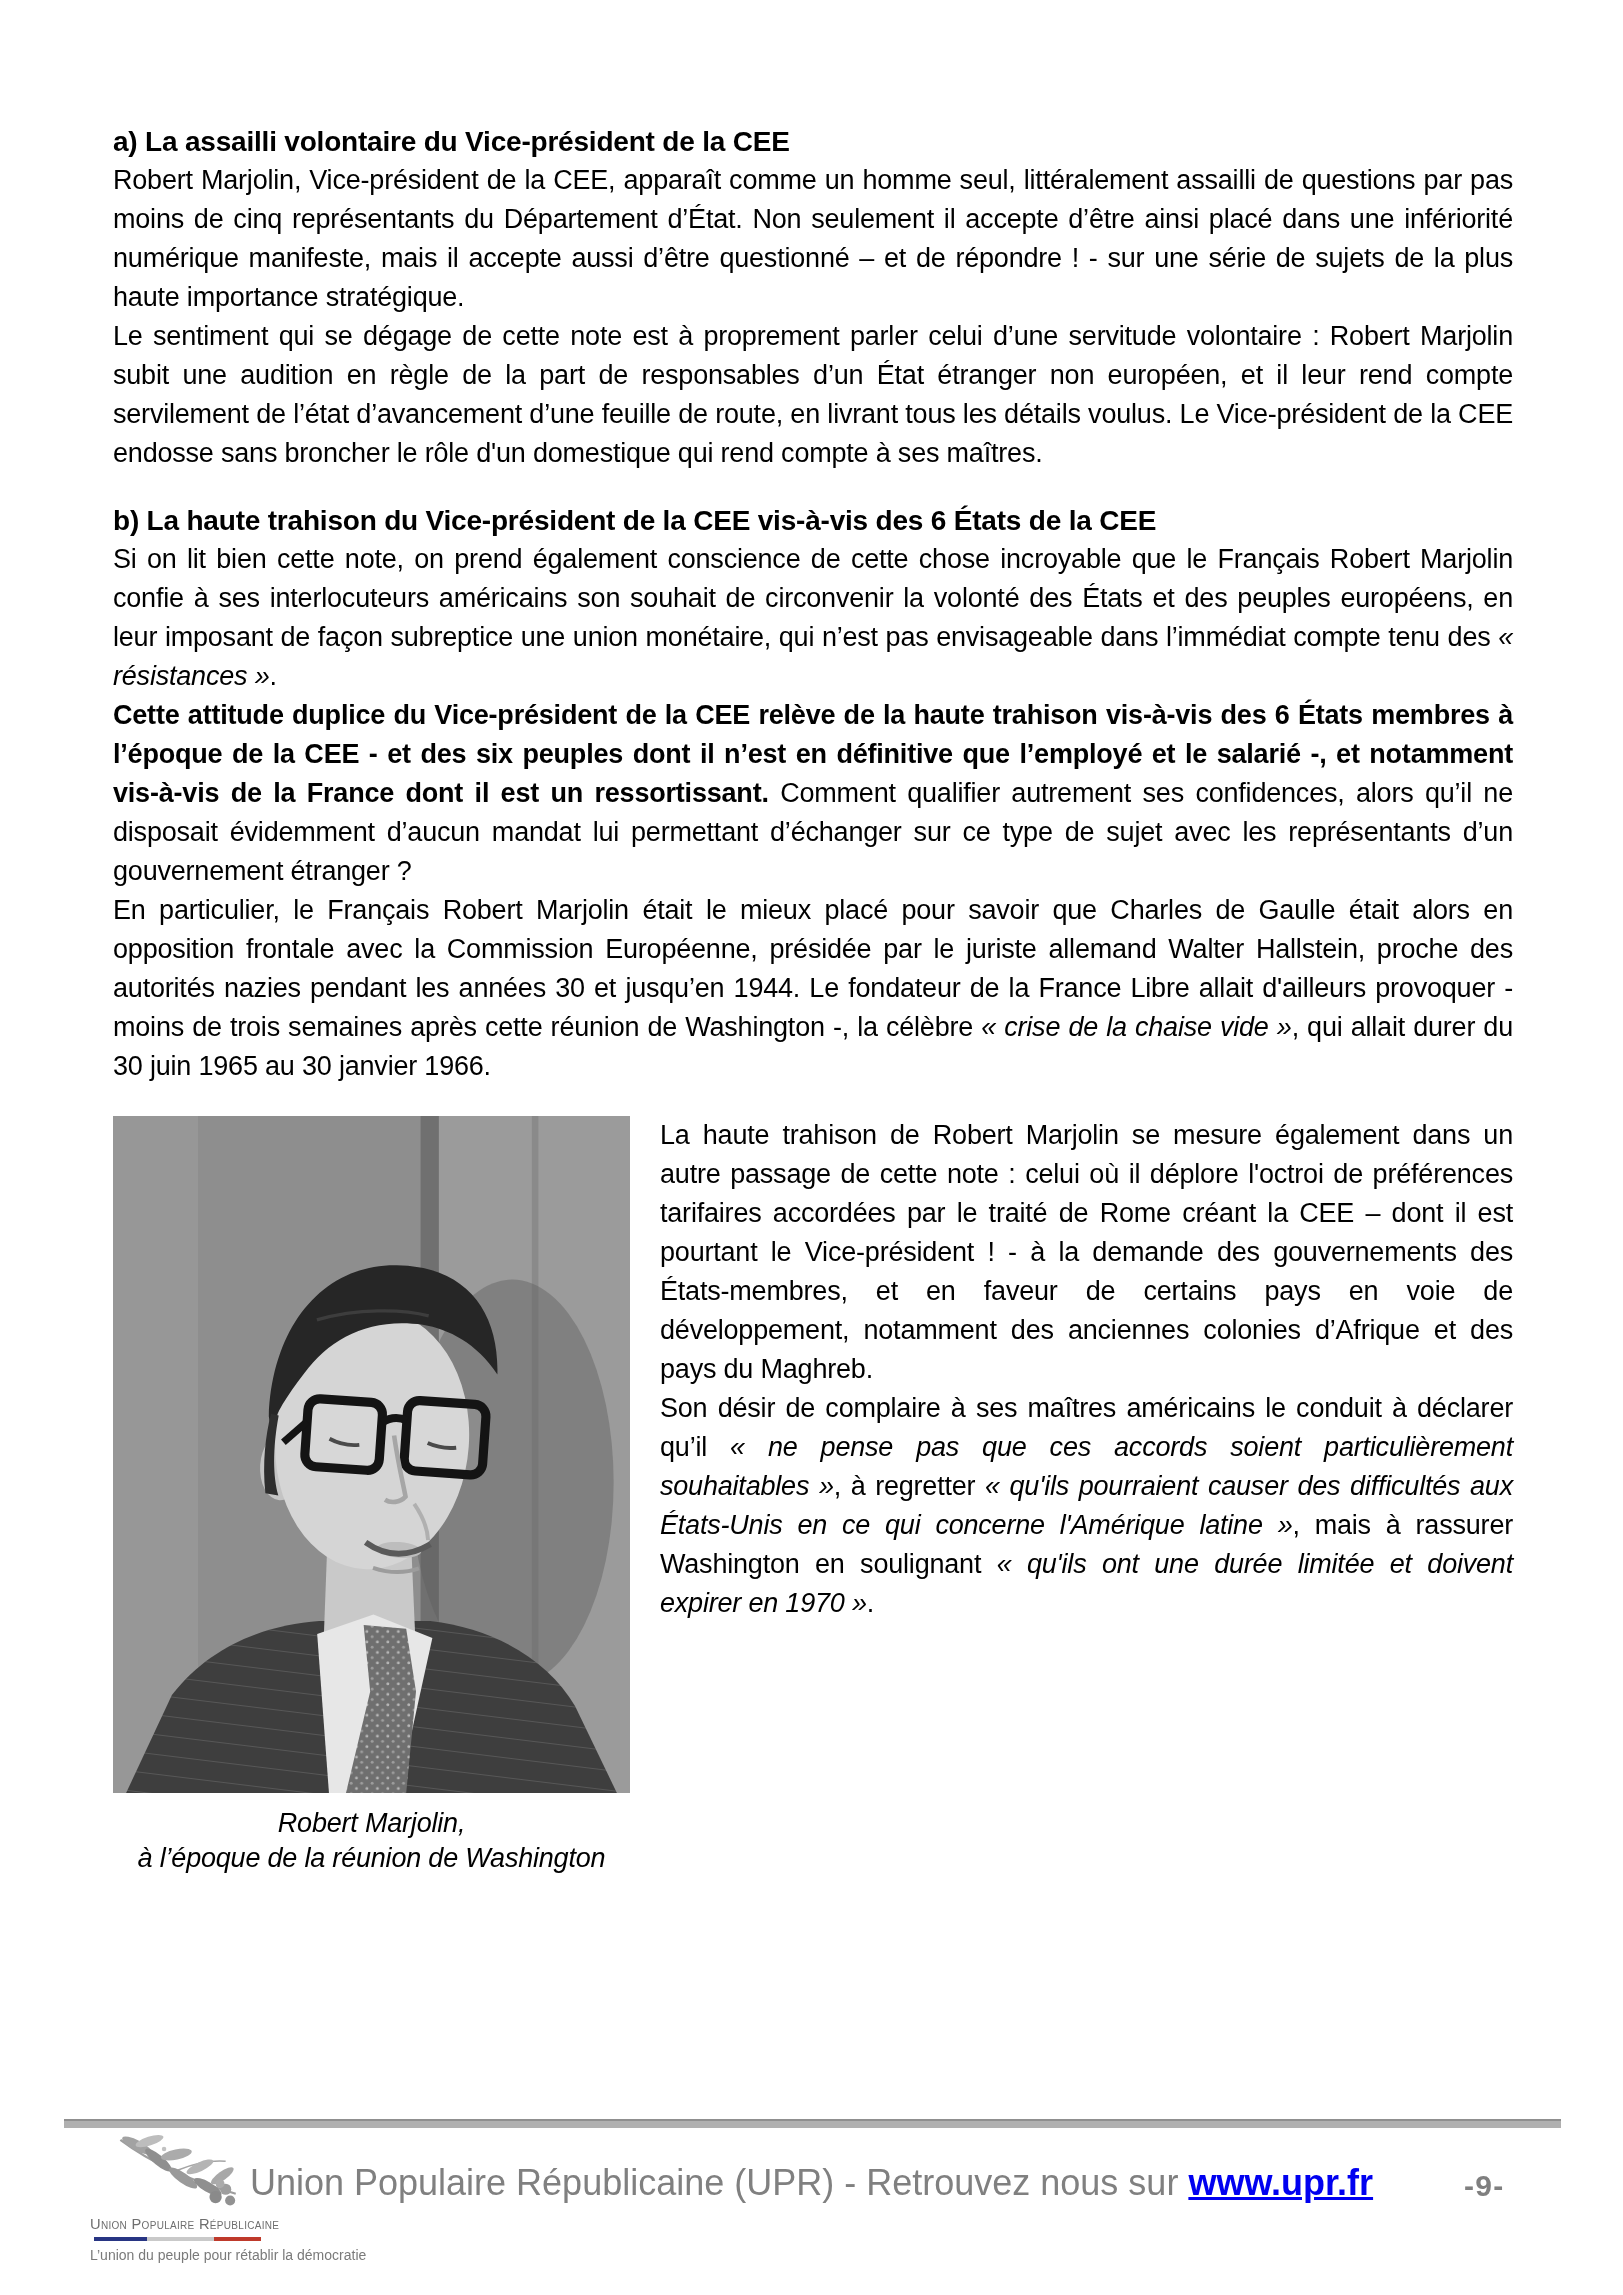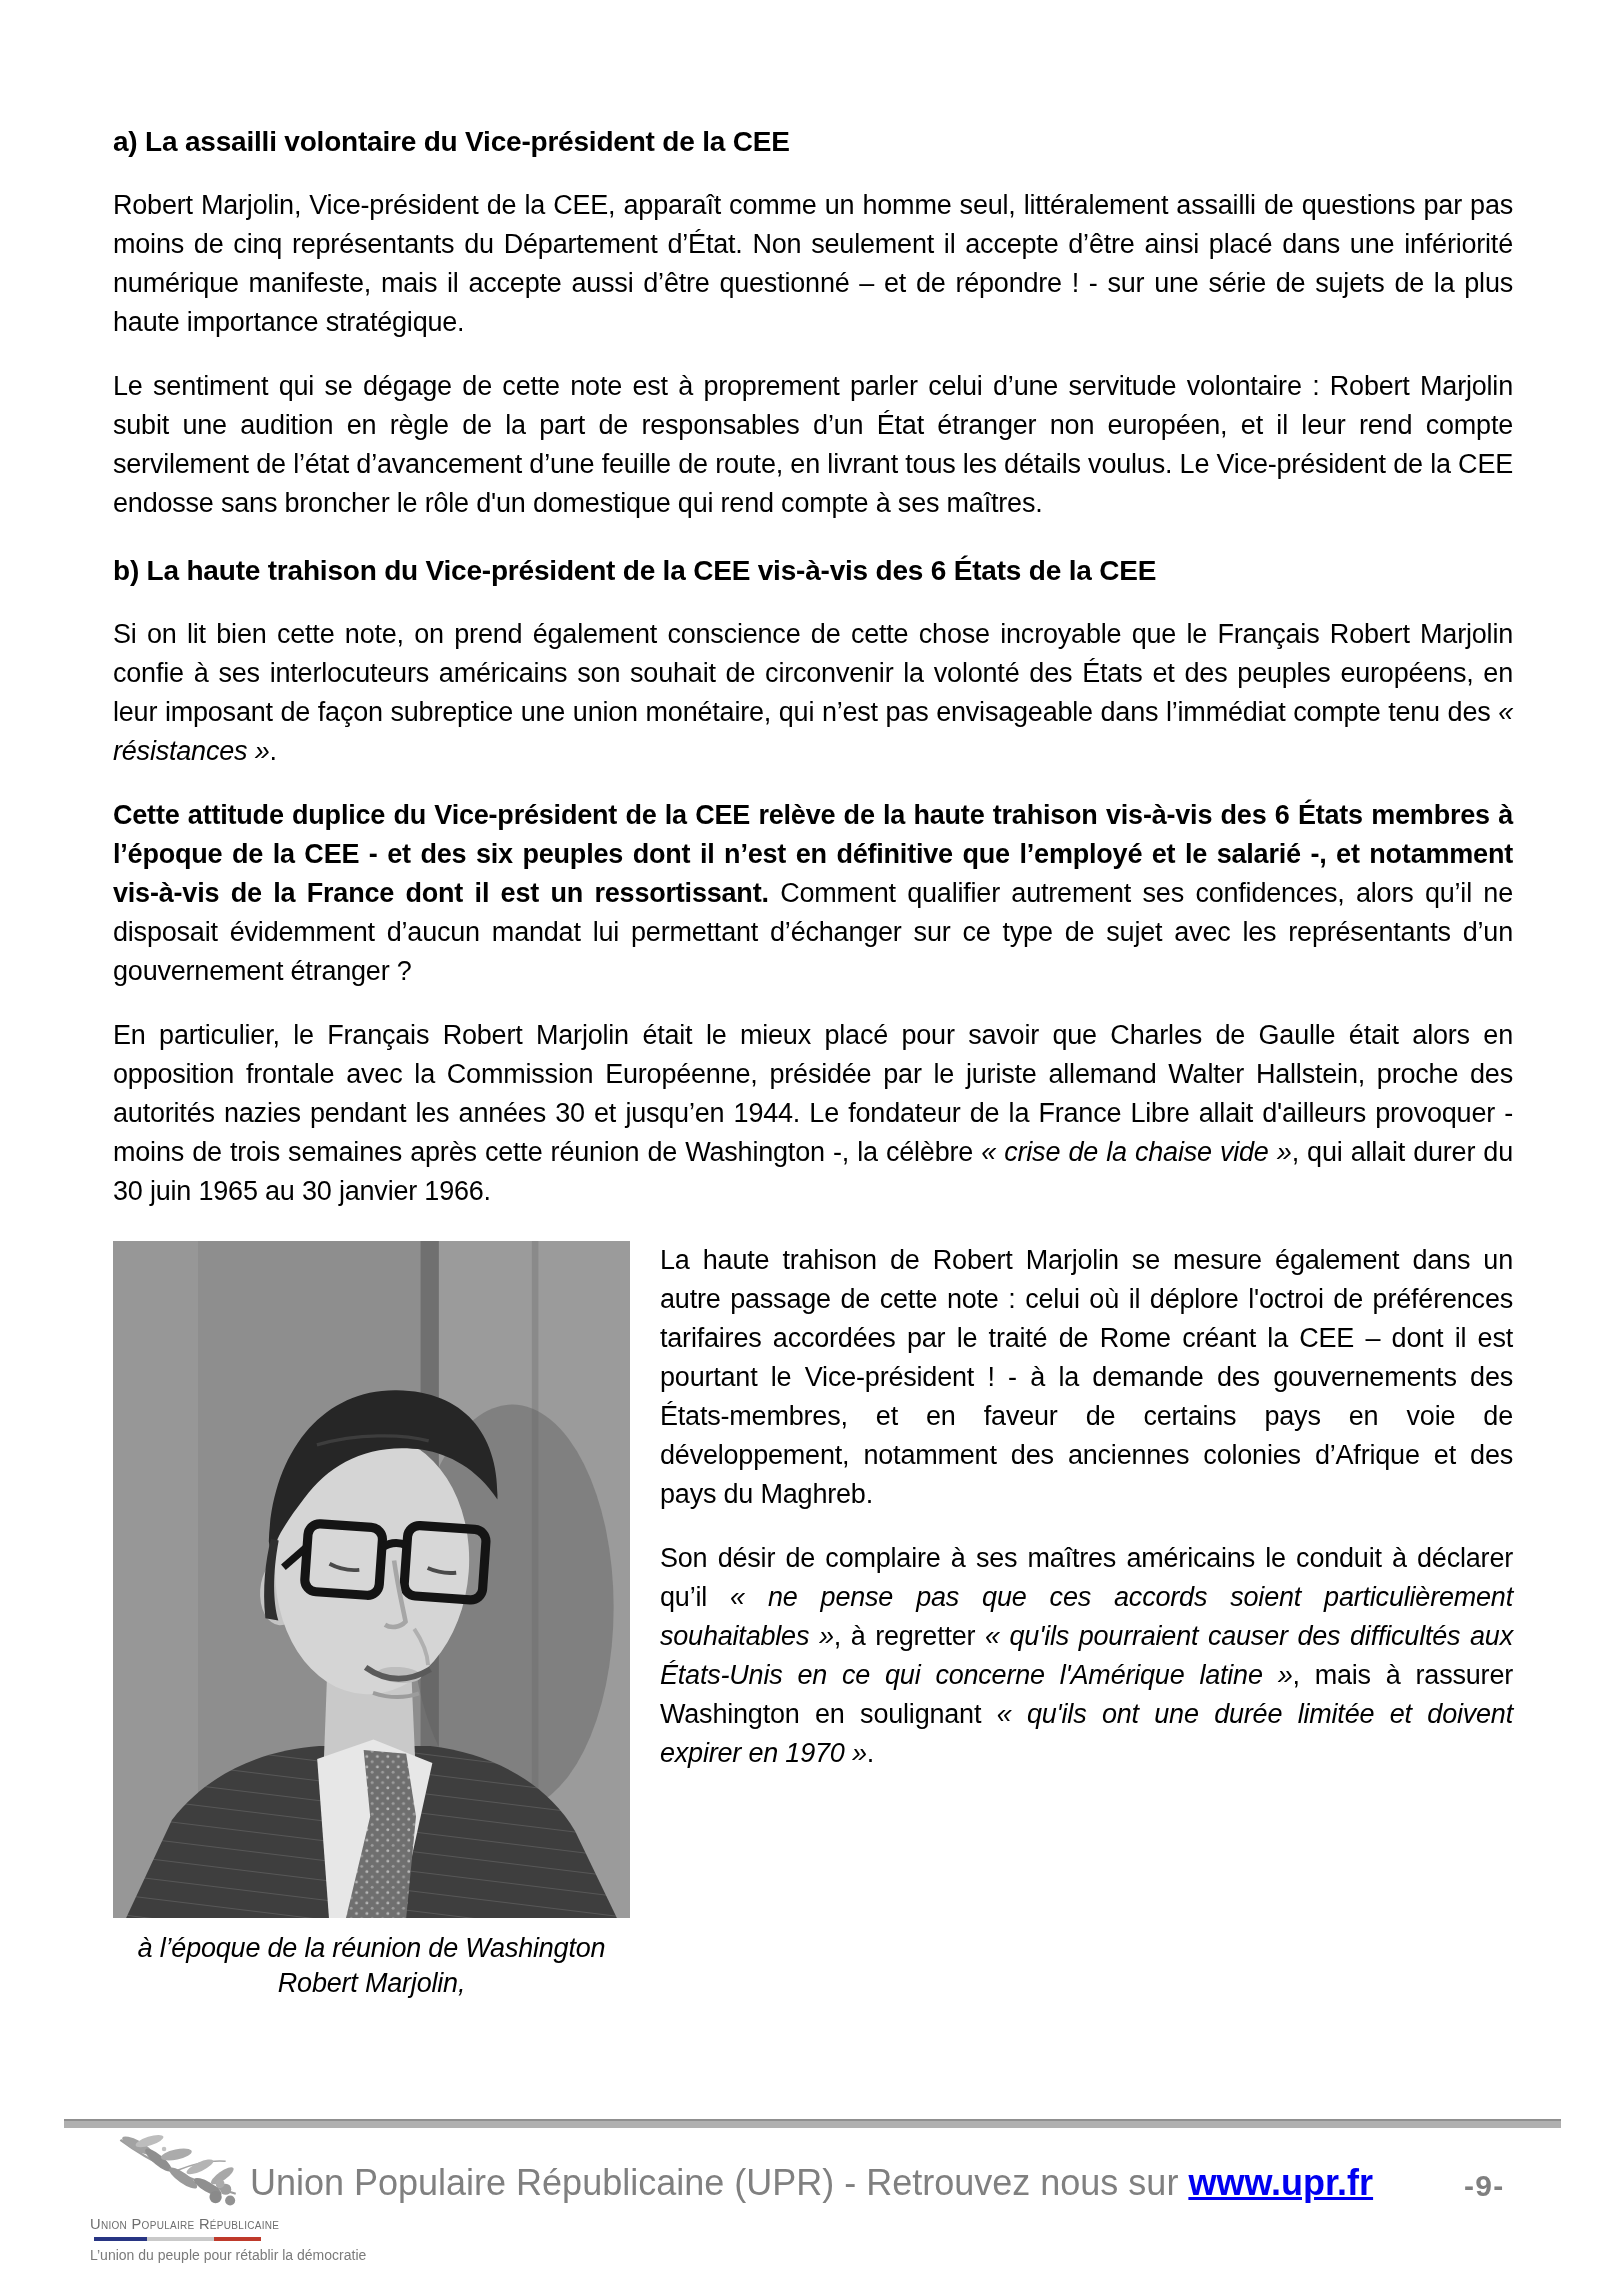--- a/index.html
+++ b/index.html
@@ -8,21 +8,20 @@
     position:relative; width:1623px; height:2295px; background:#ffffff;
     font-family:"Liberation Sans", sans-serif; color:#000000; overflow:hidden;
   }
   .content { position:absolute; left:113px; right:110px; top:122px; }
   .heading {
     font-size:28px; font-weight:bold; line-height:39px; letter-spacing:-0.2px;
   }
   .heading.hb { margin-top:28px; }
   .para {
     font-size:27px; line-height:39px; text-align:justify; letter-spacing:-0.2px;
-    margin-top:25px;
   }
   .para .b { font-weight:bold; }
   .para .i { font-style:italic; }
   .two-col { display:flex; gap:30px; margin-top:30px; }
   .fig { width:517px; flex:0 0 517px; }
   .photo { display:block; width:517px; height:677px; }
   .caption {
     margin-top:13px; text-align:center; font-style:italic;
     font-size:27px; line-height:35px; letter-spacing:-0.2px;
   }
@@ -117,22 +116,22 @@
             <path d="M482,494 q22,8 44,4" stroke="#4a4a4a" stroke-width="6" fill="none"></path>
 
             <path d="M430,486 C440,532 450,562 454,578 C446,588 432,590 423,585" stroke="#a6a6a6" stroke-width="7" fill="none"></path>
             <path d="M468,588 Q490,616 493,642" stroke="#b0b0b0" stroke-width="6" fill="none"></path>
             <ellipse cx="450" cy="660" rx="34" ry="12" fill="#bdbdbd"></ellipse>
             <path d="M398,652 Q447,682 497,648" stroke="#5a5a5a" stroke-width="9" fill="none"></path>
             <path d="M412,690 Q450,700 482,686" stroke="#9c9c9c" stroke-width="6" fill="none"></path>
           </g>
         </svg>
         <figcaption class="caption">
+          <div>Robert Marjolin,</div>
           <div>à l’époque de la réunion de Washington</div>
-          <div>Robert Marjolin,</div>
         </figcaption>
       </figure>
 
       <div class="col-right">
         <p class="para">La haute trahison de Robert Marjolin se mesure également dans un autre passage de cette note : celui où il déplore l'octroi de préférences tarifaires accordées par le traité de Rome créant la CEE – dont il est pourtant le Vice-président ! - à la demande des gouvernements des États-membres, et en faveur de certains pays en voie de développement, notamment des anciennes colonies d’Afrique et des pays du Maghreb.</p>
         <p class="para"><span>Son désir de complaire à ses maîtres américains le conduit à déclarer qu’il </span><span class="i">« ne pense pas que ces accords soient particulièrement souhaitables »</span><span>, à regretter </span><span class="i">« qu'ils pourraient causer des difficultés aux États-Unis en ce qui concerne l'Amérique latine »</span><span>, mais à rassurer Washington en soulignant </span><span class="i">« qu'ils ont une durée limitée et doivent expirer en 1970 »</span><span>.</span></p>
       </div>
     </div>
   </div>
 

